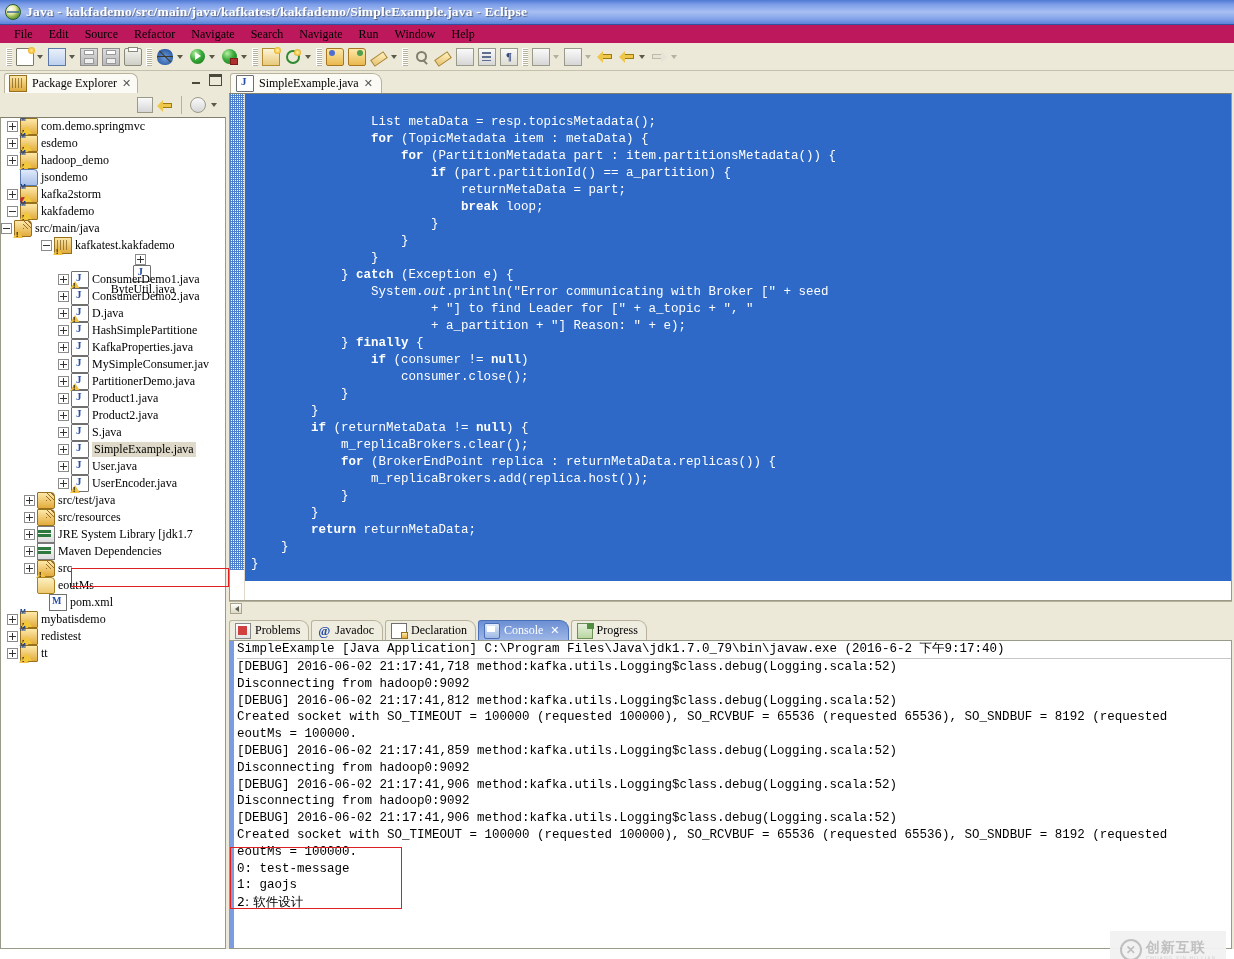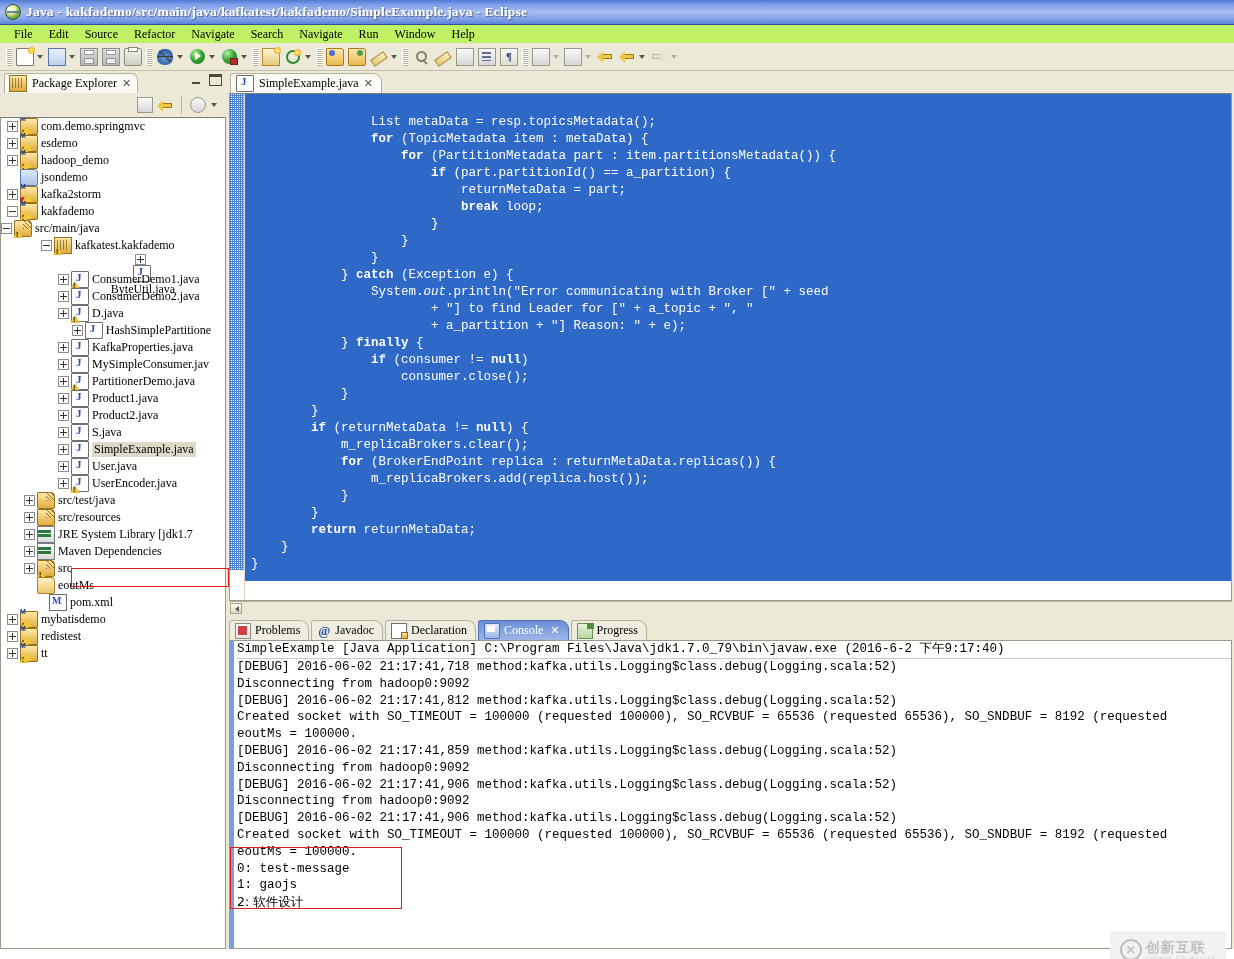--- a/index.html
+++ b/index.html
@@ -26,21 +26,21 @@
   .tb-icon:after{
     content:"";position:absolute;left:1px;right:1px;top:6px;height:2px;background:#2f5e9e;opacity:.7;
   }
   .title-text{
     color:#fff;font-family:"Liberation Serif",serif;font-size:13.5px;font-weight:bold;
     letter-spacing:.2px;text-shadow:1px 1px 1px rgba(0,0,0,.45);white-space:nowrap;
   }
 
   
   .menubar{
-    height:18px;background:#bef264;display:flex;align-items:center;
+    height:18px;background:#be185d;display:flex;align-items:center;
     padding-left:6px;box-sizing:border-box;
   }
   .menu-item{
     font-family:"Liberation Serif",serif;font-size:12px;color:#000;
     padding:0 8px;line-height:18px;cursor:default;white-space:nowrap;
   }
 
   
   .toolbar{
     height:28px;background:#ece9d8;border-bottom:1px solid #c3c0ad;
@@ -454,21 +454,21 @@
             <span class="tico java"></span>
             <span class="lbl">ConsumerDemo2.java</span>
           </div>
           <div class="row" style="padding-left: 57px;">
             <span class="exp plus"></span>
             <span class="tico java">
               <span class="warnbadge"></span>
             </span>
             <span class="lbl">D.java</span>
           </div>
-          <div class="row" style="padding-left: 57px; justify-content: center;">
+          <div class="row" style="padding-left: 57px;">
             <span class="exp plus"></span>
             <span class="tico java"></span>
             <span class="lbl">HashSimplePartitione</span>
           </div>
           <div class="row" style="padding-left: 57px;">
             <span class="exp plus"></span>
             <span class="tico java"></span>
             <span class="lbl">KafkaProperties.java</span>
           </div>
           <div class="row" style="padding-left: 57px;">

